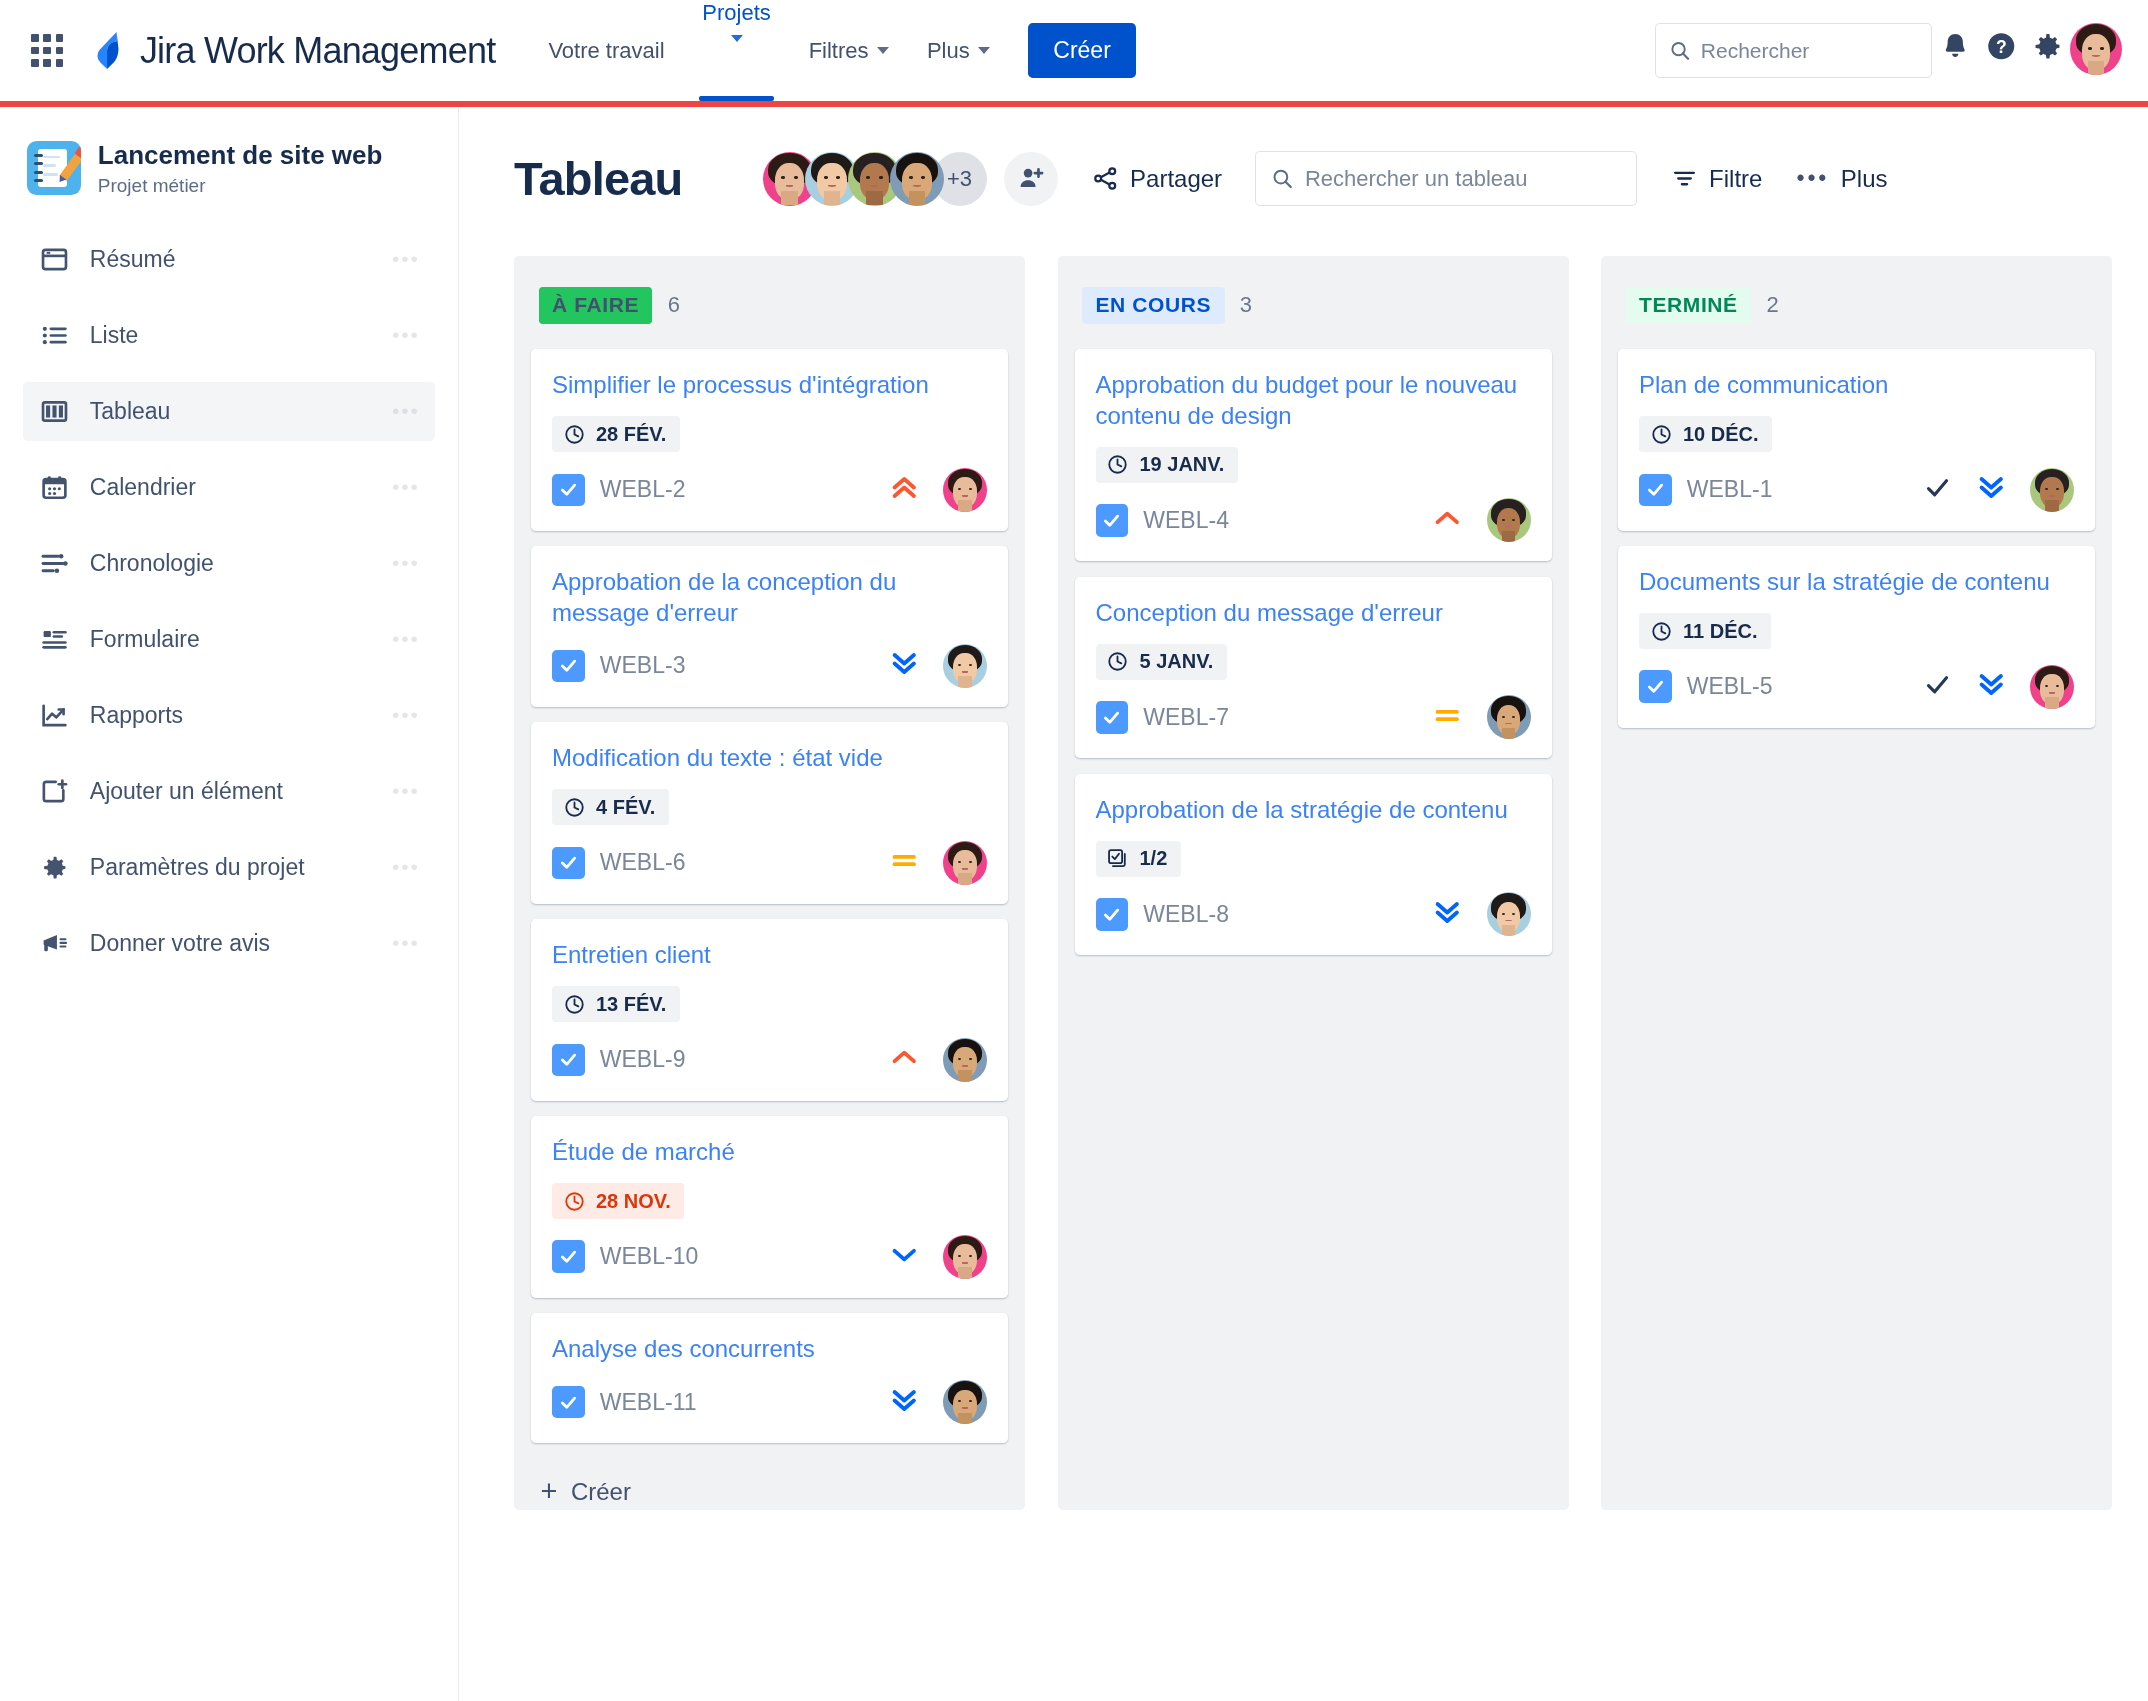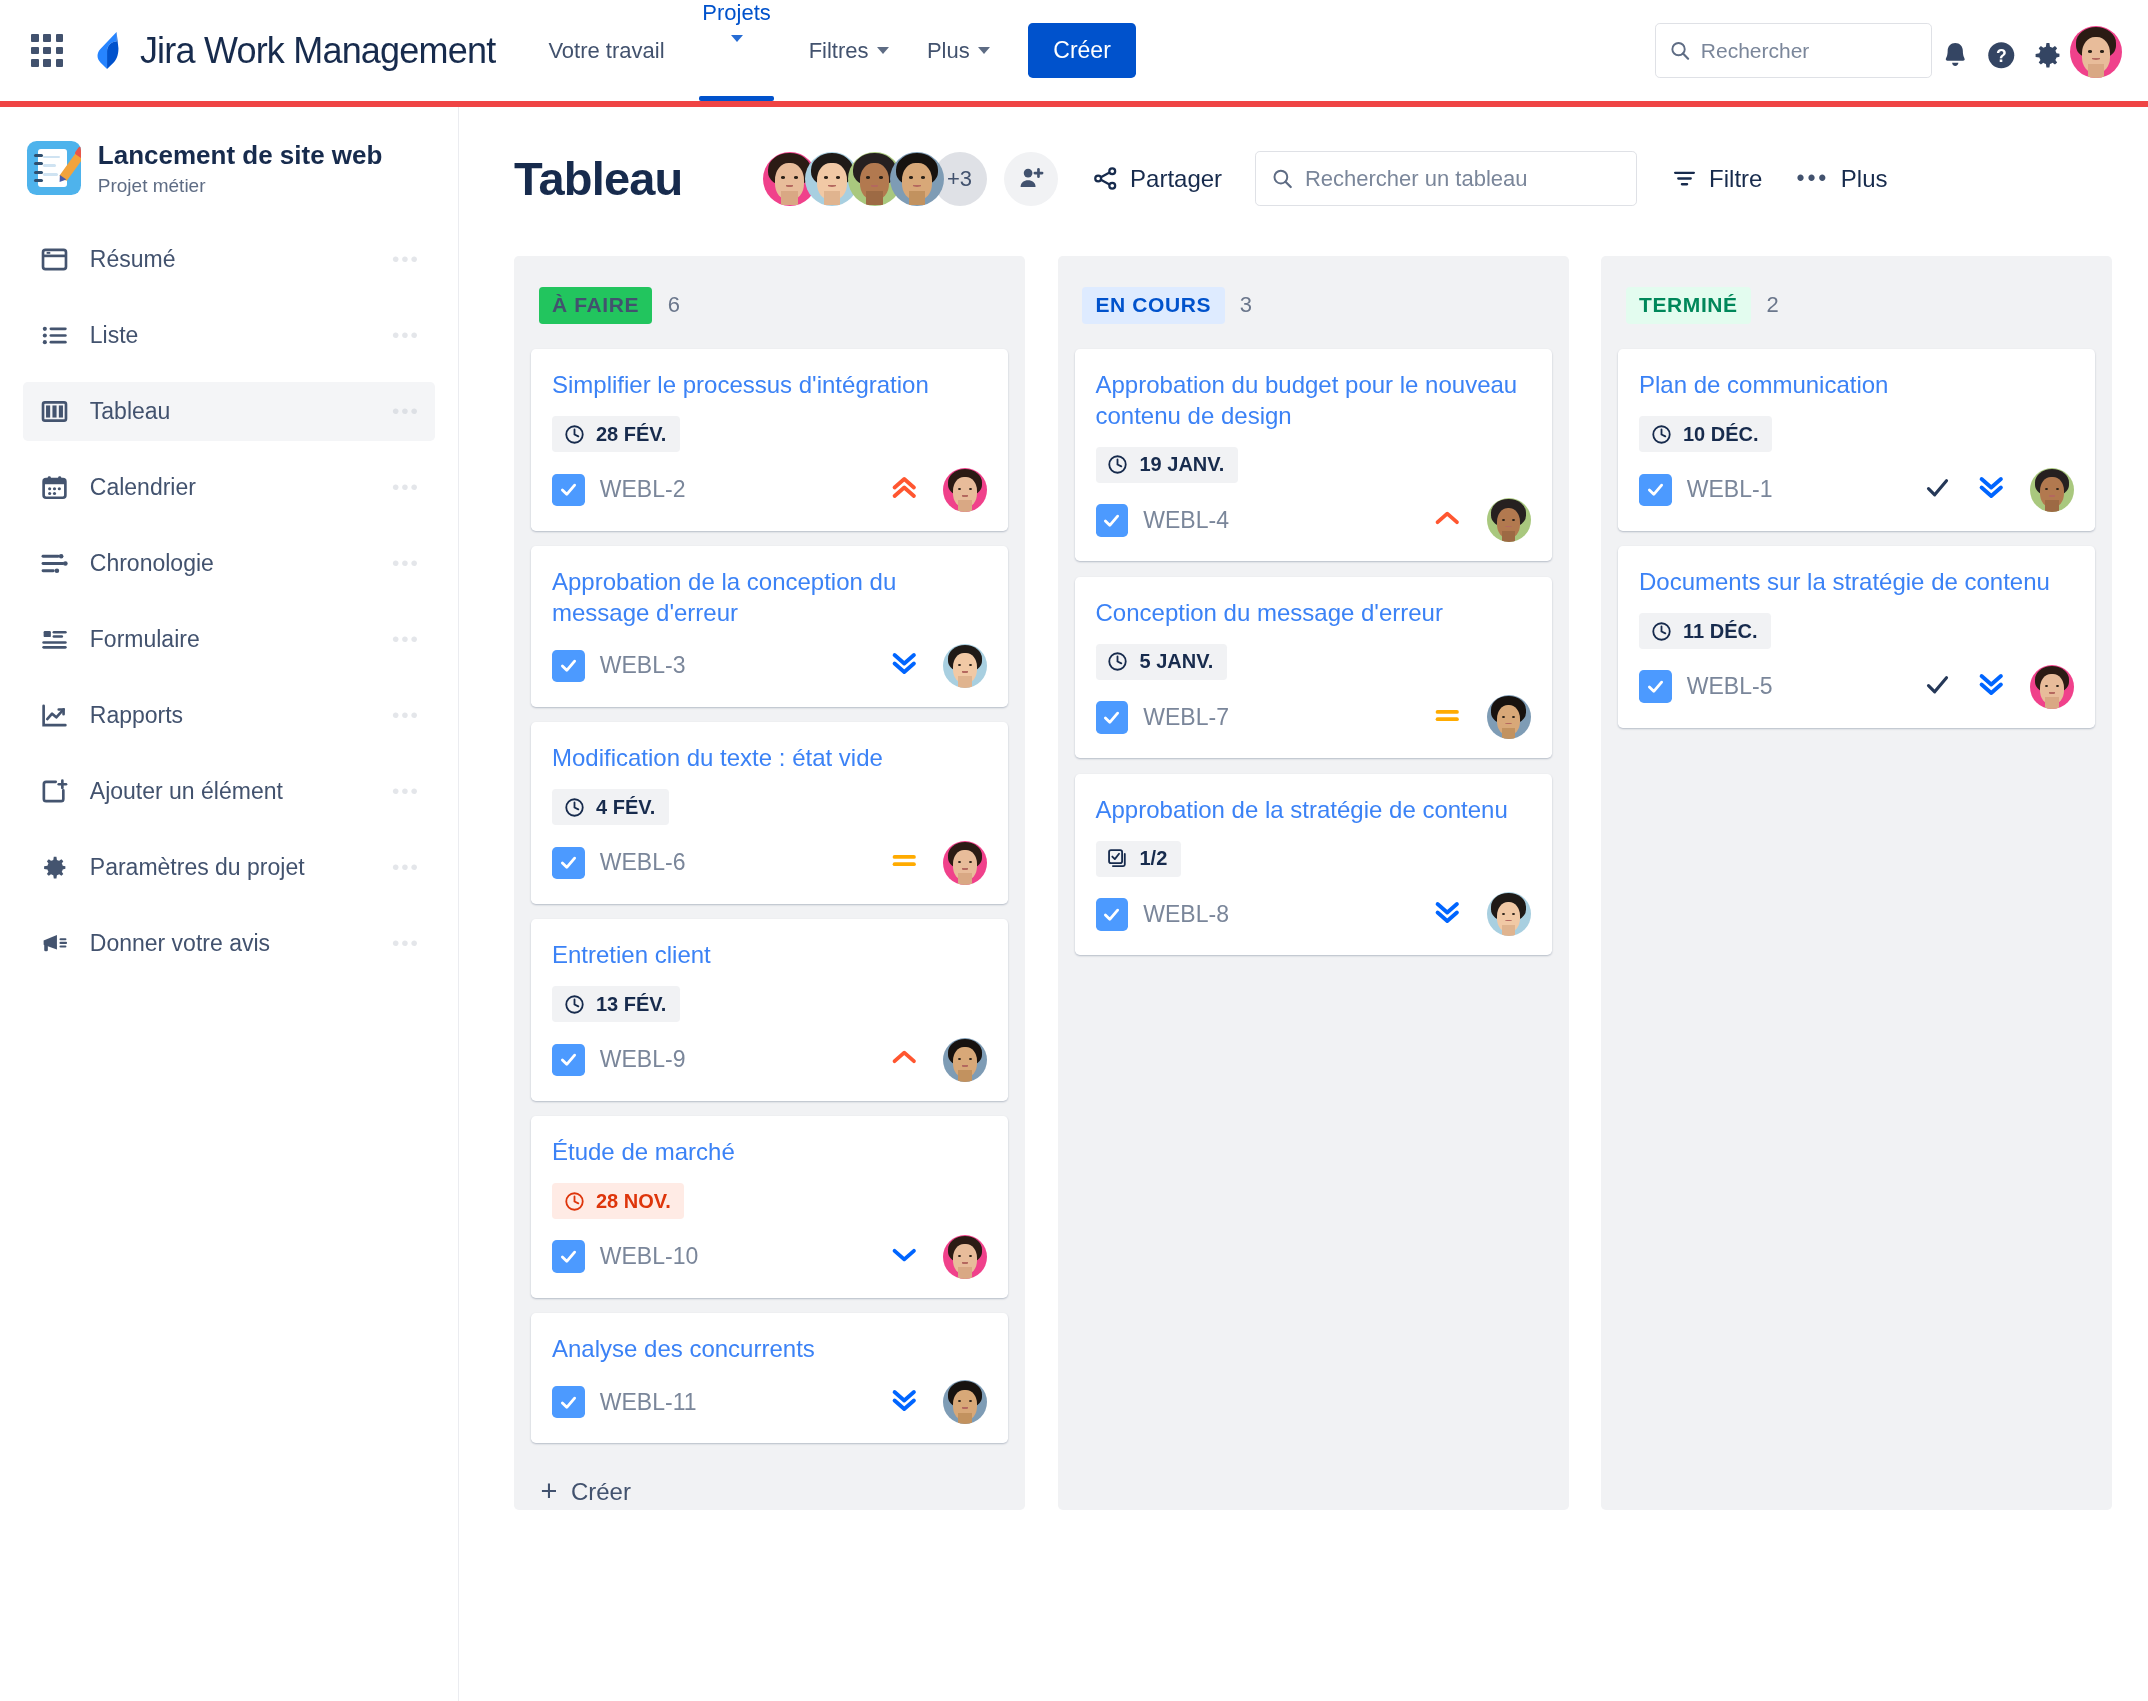--- a/index.html
+++ b/index.html
@@ -44,21 +44,21 @@
   .caret { width: 0; height: 0; border-left: 6.7px solid transparent;
     border-right: 6.7px solid transparent; border-top: 7.6px solid currentColor;
     opacity: .85; }
 
   .create-btn {
     margin-left: 21px; background: #0052cc; color: #fff;
     border: none; border-radius: 4.8px; padding: 0 25px; height: 55px;
     font-size: 23px; font-family: inherit; cursor: pointer; white-space: nowrap;
   }
 
-  .nav-right { margin-left: auto; display: flex; align-items: flex-end; }
+  .nav-right { margin-left: auto; display: flex; align-items: flex-start; }
   .nav-search {
     width: 277px; height: 55px; border: 1.9px solid #dfe1e6; border-radius: 4.8px;
     display: flex; align-items: center; gap: 9.6px; padding: 0 13.4px; background:#fff;
   }
   .nav-search input {
     border: none; outline: none; font-size: 21px; color: #7a869a;
     font-family: inherit; background: transparent; width: 100%;
   }
   .nav-search input::placeholder { color: #7a869a; }
 

